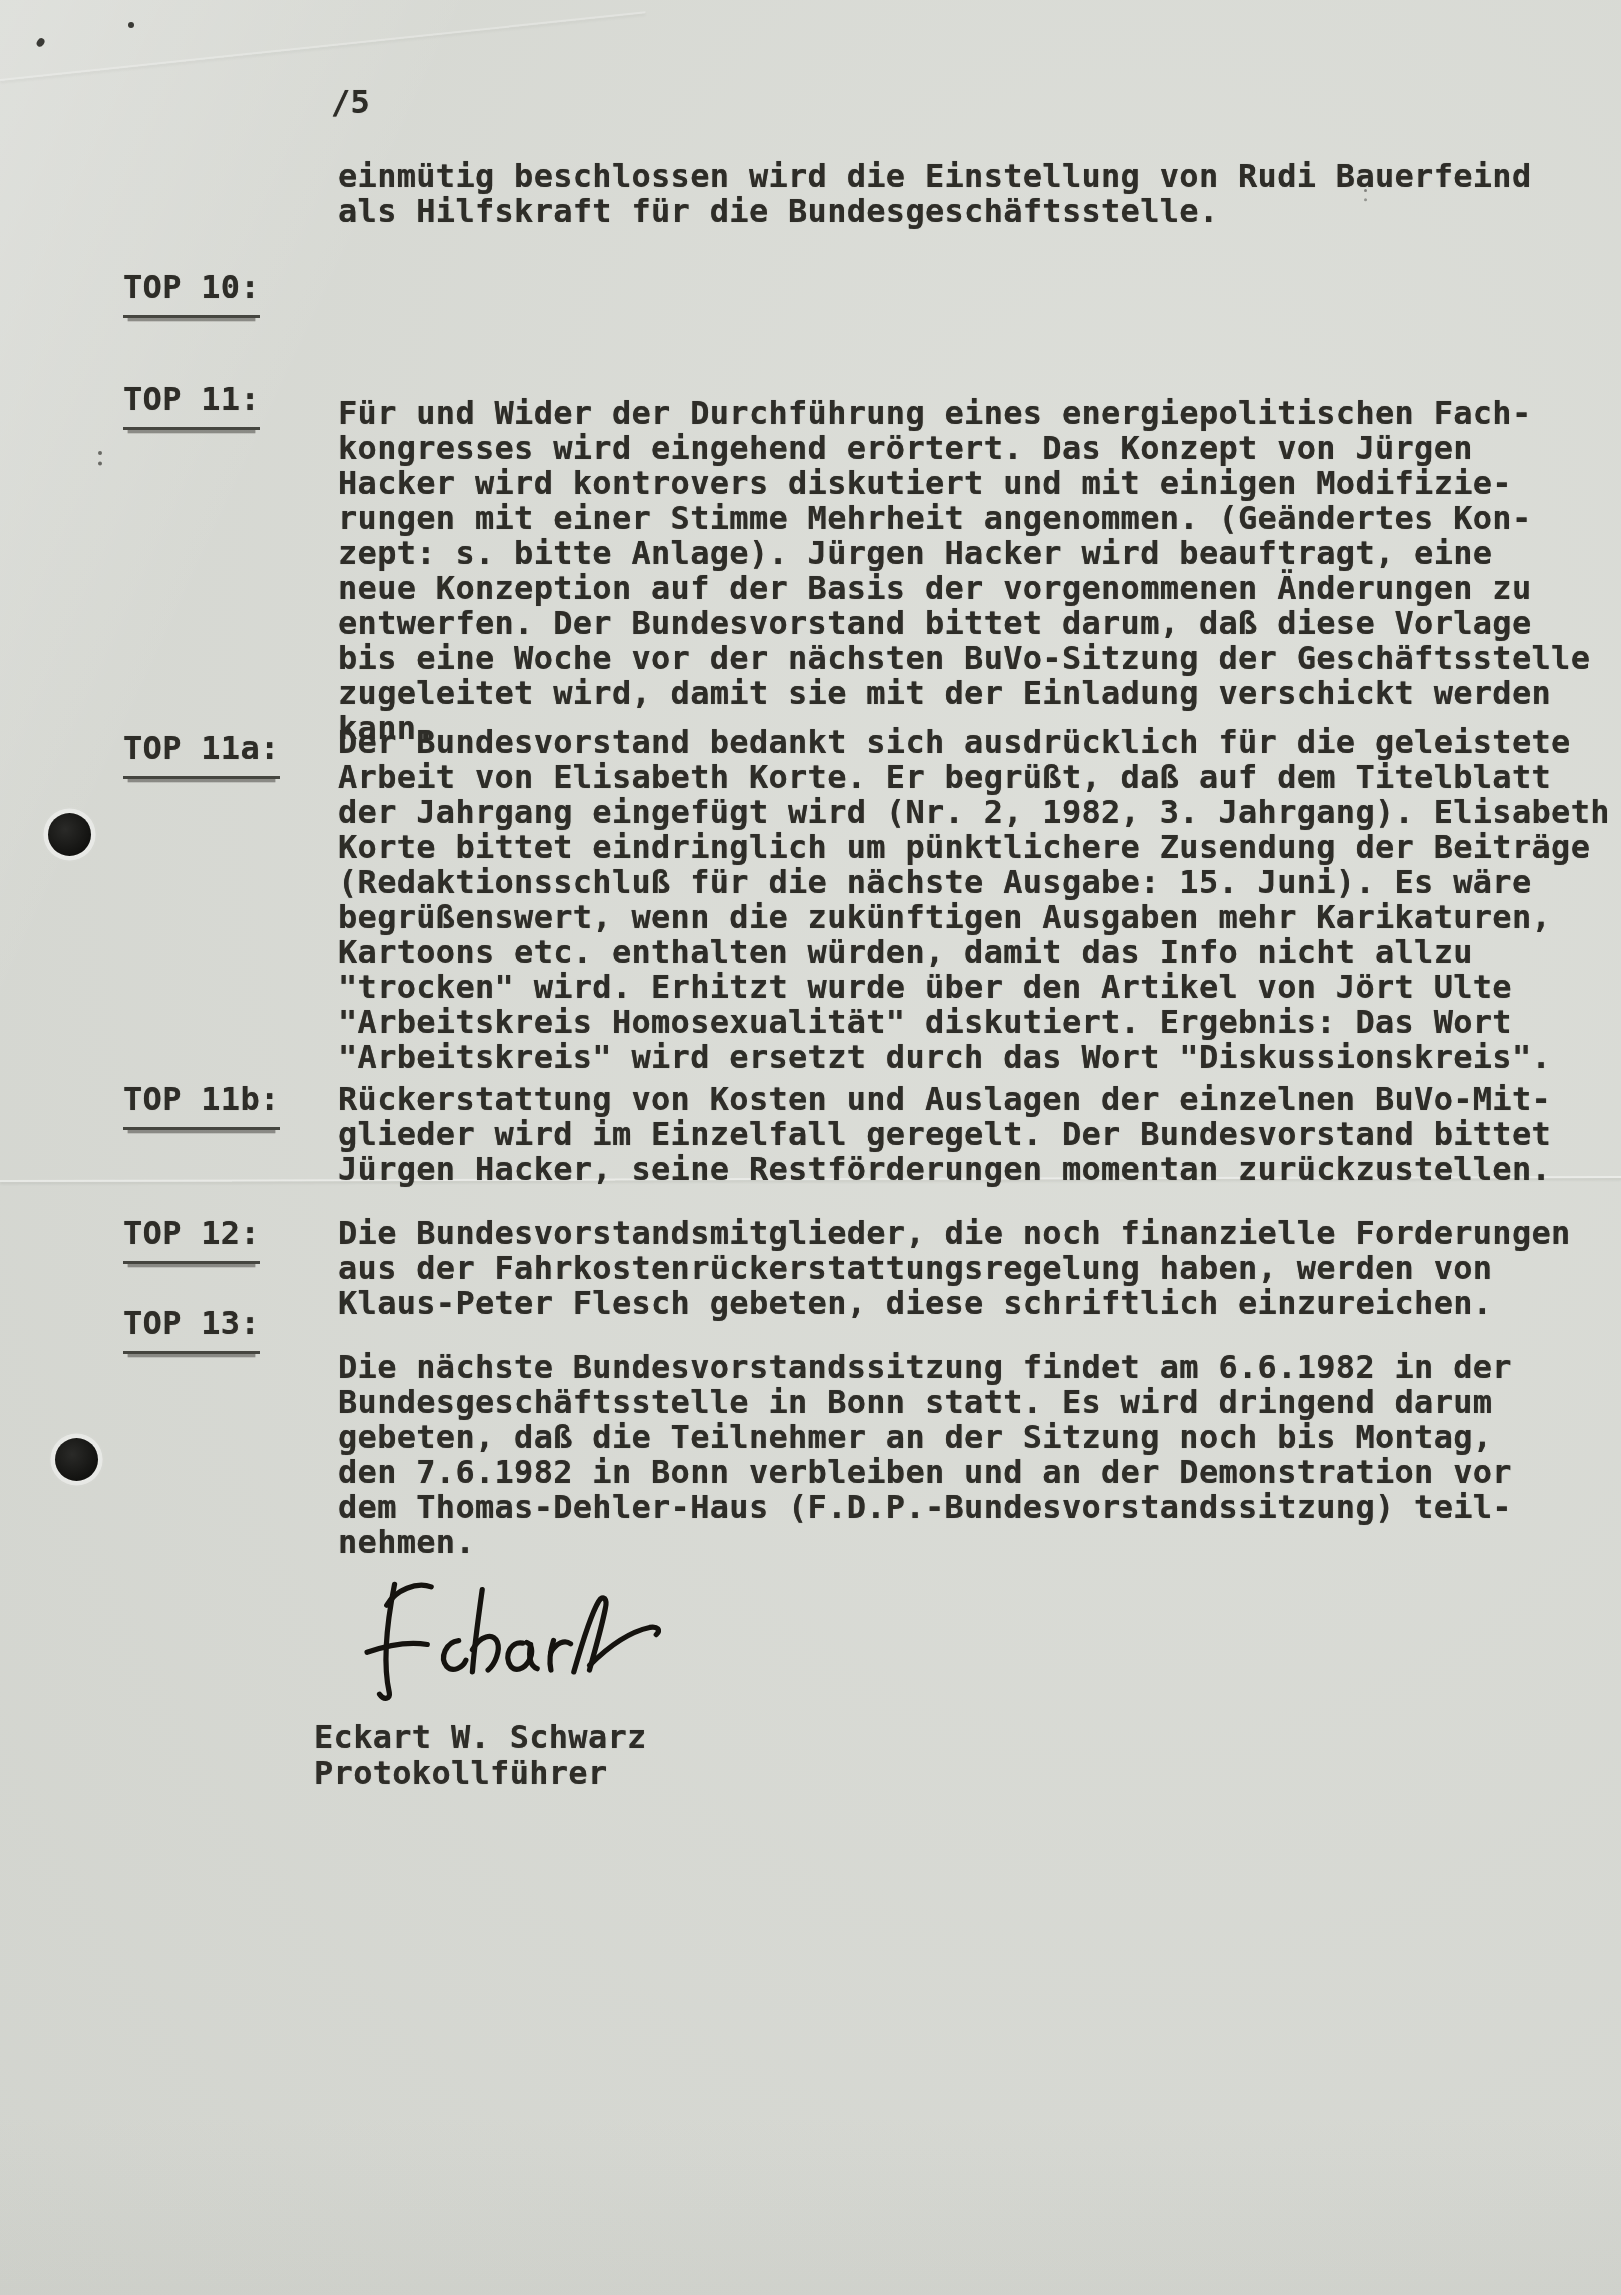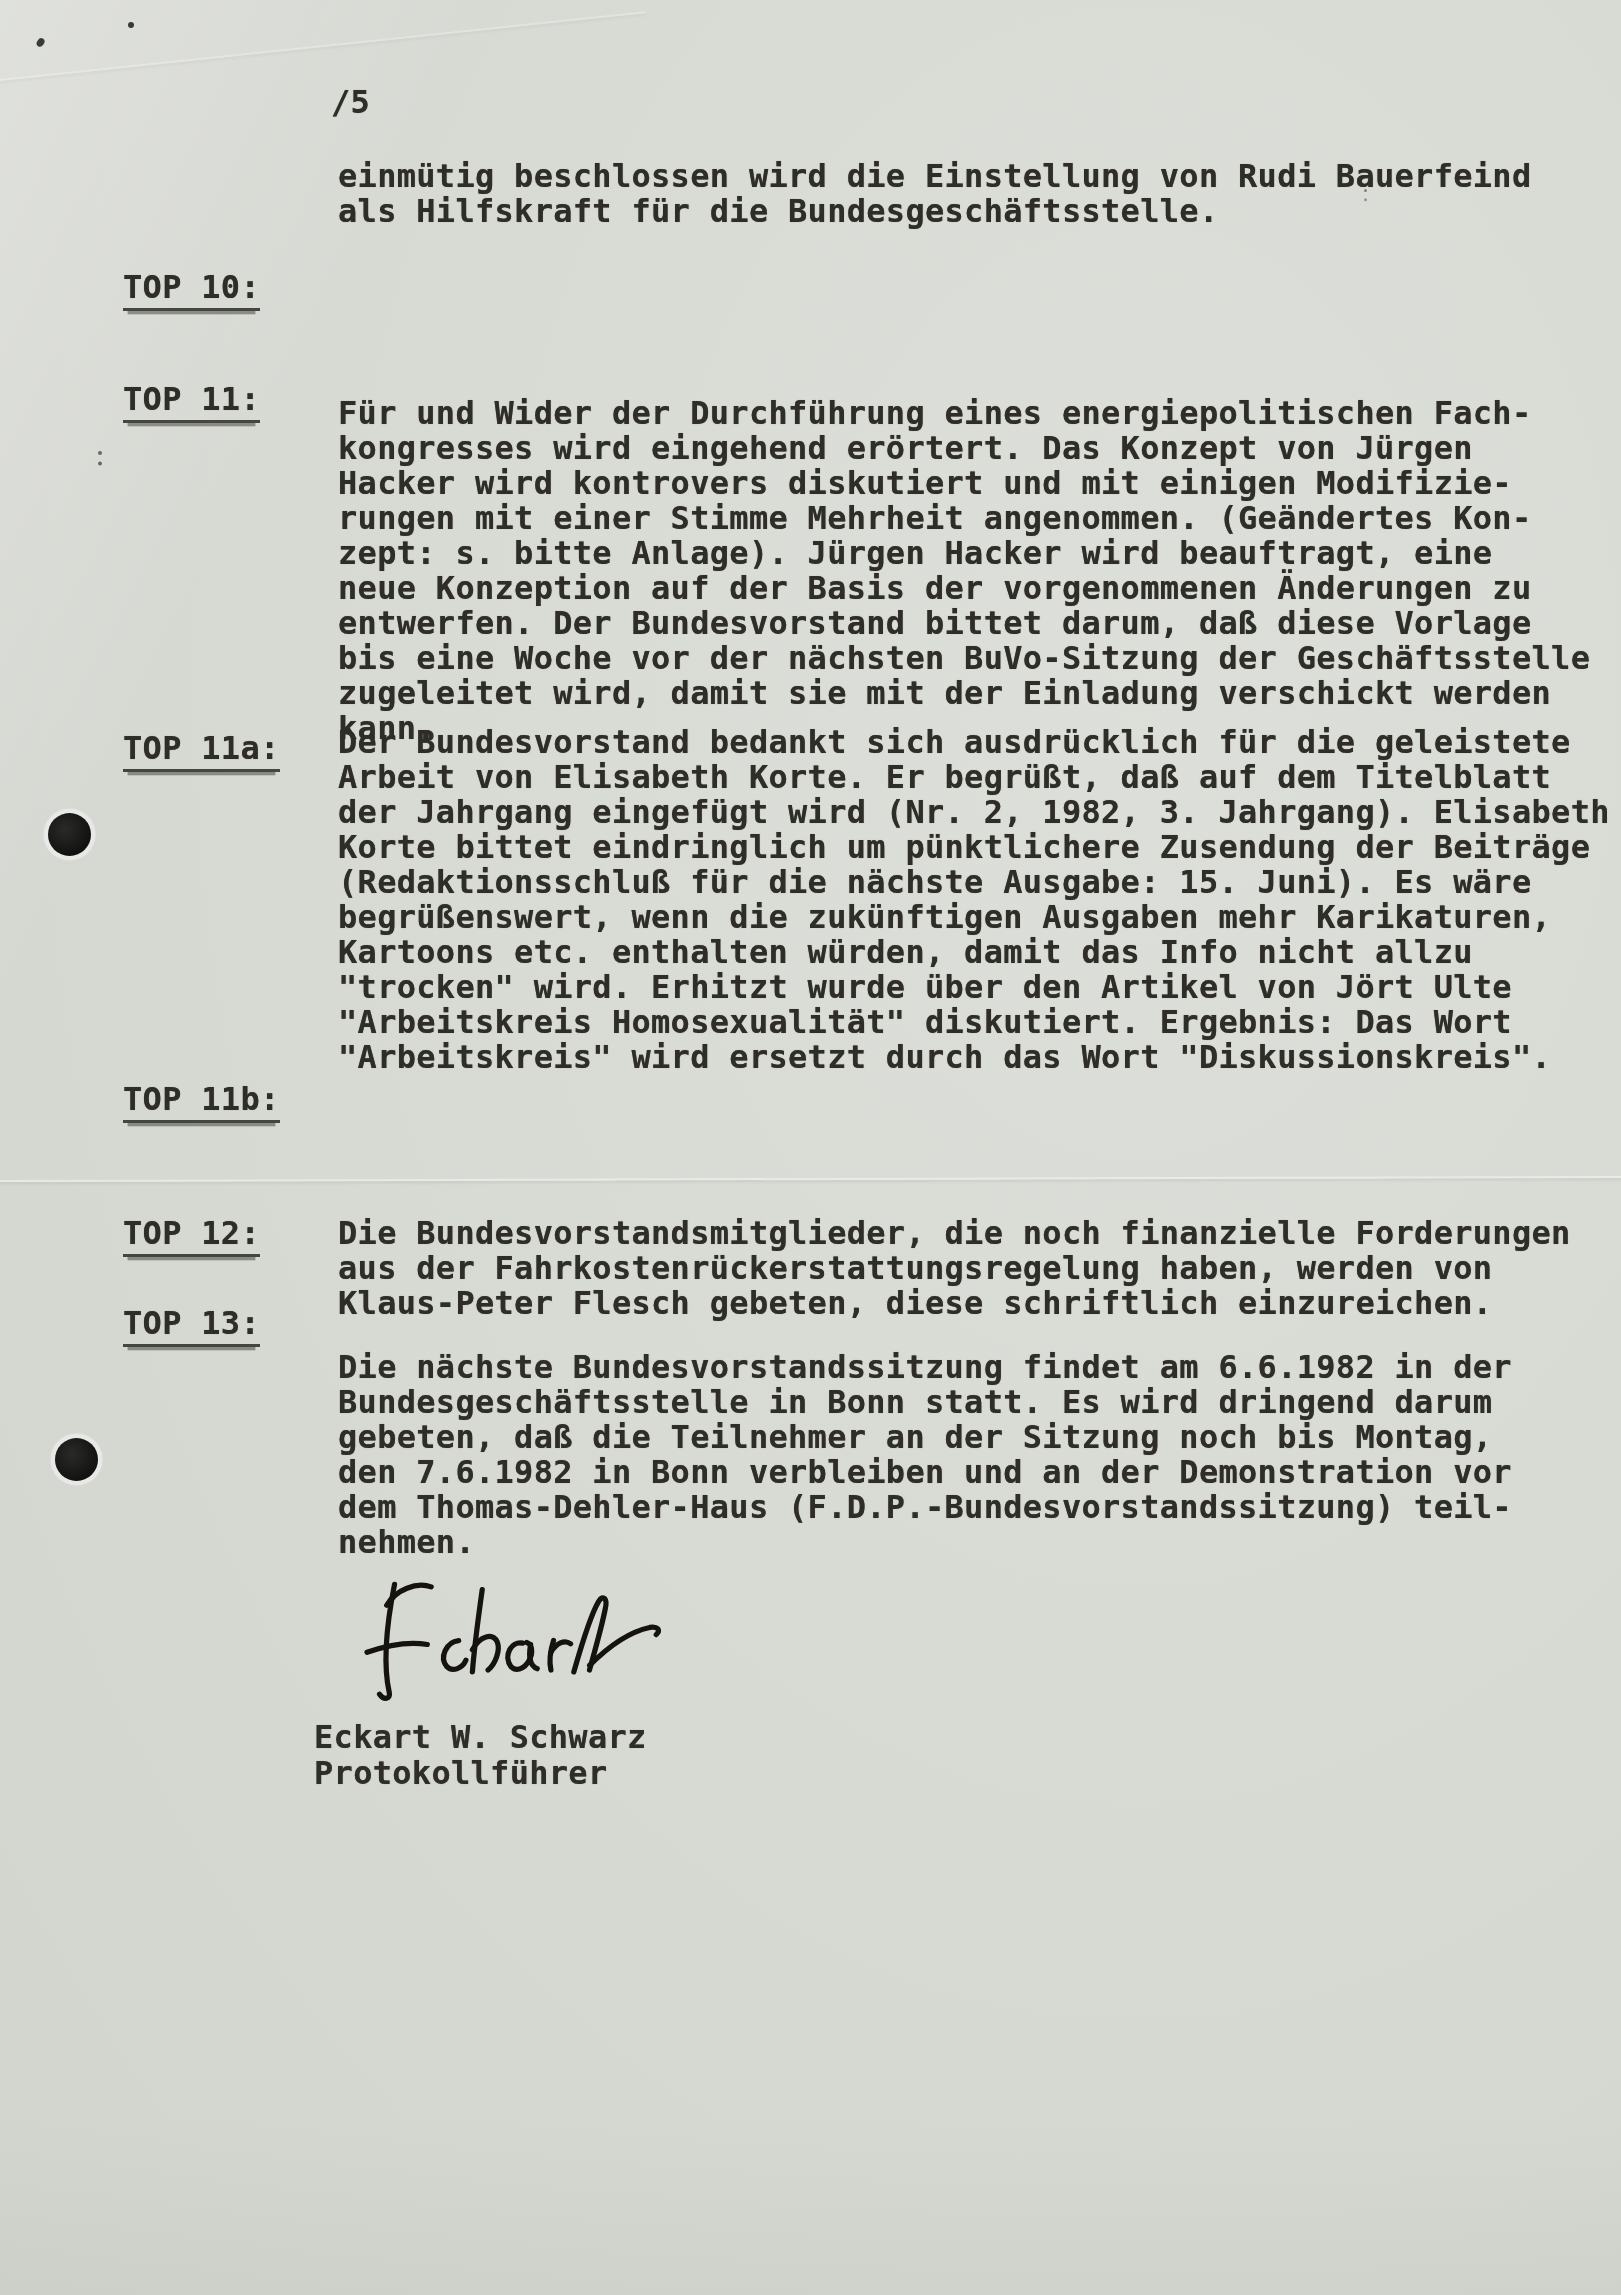--- a/index.html
+++ b/index.html
@@ -29,21 +29,21 @@
     font-weight: bold;
     letter-spacing: 0.3px;
     white-space: pre;
     color: var(--ink);
     text-shadow: 0 0 0.7px rgba(46,45,40,0.65);
   }
   .page-number { left: 331px; top: 85px; }
   .section-label {
     left: 123px;
     border-bottom: 3.9px solid rgba(44,43,38,0.85);
-    padding-bottom: 3px;
+    padding-bottom: 10px;
     box-shadow: 0 7.9px 0 -4.6px rgba(44,43,38,0.45);
   }
   .section-text { left: 314px; margin-left: 24px; }
   .sig-svg { position: absolute; left: 354px; top: 1567px; }
   .sig-name { left: 314px; top: 1720px; }
   .sig-role { left: 314px; top: 1756px; }
 
   .hole-punch {
     position: absolute;
     width: 43px; height: 43px;
@@ -116,20 +116,23 @@
 der Jahrgang eingefügt wird (Nr. 2, 1982, 3. Jahrgang). Elisabeth
 Korte bittet eindringlich um pünktlichere Zusendung der Beiträge
 (Redaktionsschluß für die nächste Ausgabe: 15. Juni). Es wäre
 begrüßenswert, wenn die zukünftigen Ausgaben mehr Karikaturen,
 Kartoons etc. enthalten würden, damit das Info nicht allzu
 "trocken" wird. Erhitzt wurde über den Artikel von Jört Ulte
 "Arbeitskreis Homosexualität" diskutiert. Ergebnis: Das Wort
 "Arbeitskreis" wird ersetzt durch das Wort "Diskussionskreis".</div>
 
   <div class="typewriter section-label" style="top:1082px">TOP 11b:</div>
+  <div class="typewriter section-text" style="top:1082px">Rückerstattung von Kosten und Auslagen der einzelnen BuVo-Mit-
+glieder wird im Einzelfall geregelt. Der Bundesvorstand bittet
+Jürgen Hacker, seine Restförderungen momentan zurückzustellen.</div>
 
   <div class="typewriter section-label" style="top:1216px">TOP 12:</div>
   <div class="typewriter section-text" style="top:1216px">Die Bundesvorstandsmitglieder, die noch finanzielle Forderungen
 aus der Fahrkostenrückerstattungsregelung haben, werden von
 Klaus-Peter Flesch gebeten, diese schriftlich einzureichen.</div>
 
   <div class="typewriter section-label" style="top:1306px">TOP 13:</div>
   <div class="typewriter section-text" style="top:1350px">Die nächste Bundesvorstandssitzung findet am 6.6.1982 in der
 Bundesgeschäftsstelle in Bonn statt. Es wird dringend darum
 gebeten, daß die Teilnehmer an der Sitzung noch bis Montag,

